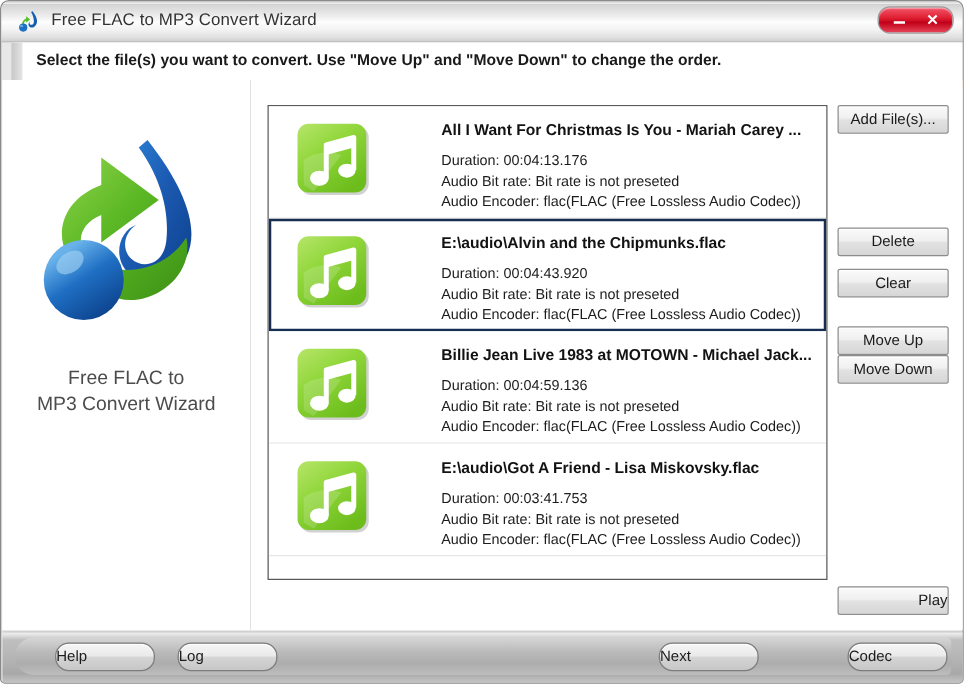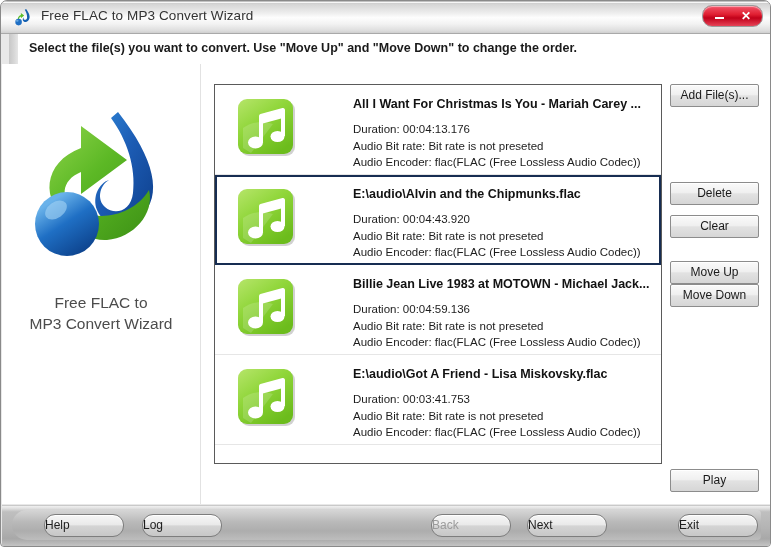--- a/index.html
+++ b/index.html
@@ -180,21 +180,21 @@
     box-shadow: inset 0 1px 0 rgba(255,255,255,0.9);
     margin: 0;
     cursor: default;
   }
   #b-add { margin-top: 0px; text-align: center; }
   #b-del { margin-top: 75px; }
   #b-clr { margin-top: 10px; }
   #b-up  { margin-top: 23px; }
   #b-dn  { margin-top: 0; }
   #b-play {
-    position: absolute; left: 668px; top: 405px;
+    position: absolute; left: 668px; top: 405px; text-align: right;
   }
 
   
   #bottombar {
     position: absolute; left: 1px; top: 504px;
     width: 769px; height: 42px;
     background: linear-gradient(to bottom,
       #f0f0f0 0%, #e2e2e2 5%, #bfbfbf 14%, #b4b4b4 52%,
       #a8a8a8 78%, #c2c2c2 94%, #dcdcdc 100%);
     border-top: 1px solid #c9c9c9;
@@ -401,18 +401,17 @@
       <div class="side-btn" id="b-dn">Move Down</div>
     </div>
     <div class="side-btn" id="b-play">Play</div>
 
   </div>
 
   <div id="bottombar">
     <div id="bottombar-inner"></div>
     <div class="bot-btn" id="bb-help">Help</div>
     <div class="bot-btn" id="bb-log">Log</div>
-    <div class="bot-btn disabled" id="bb-back">Back</div>
     <div class="bot-btn" id="bb-next">Next</div>
-    <div class="bot-btn" id="bb-exit">Exit</div>
+    <div class="bot-btn" id="bb-exit">Codec</div>
   </div>
 
 </div>
 
 </body></html>

